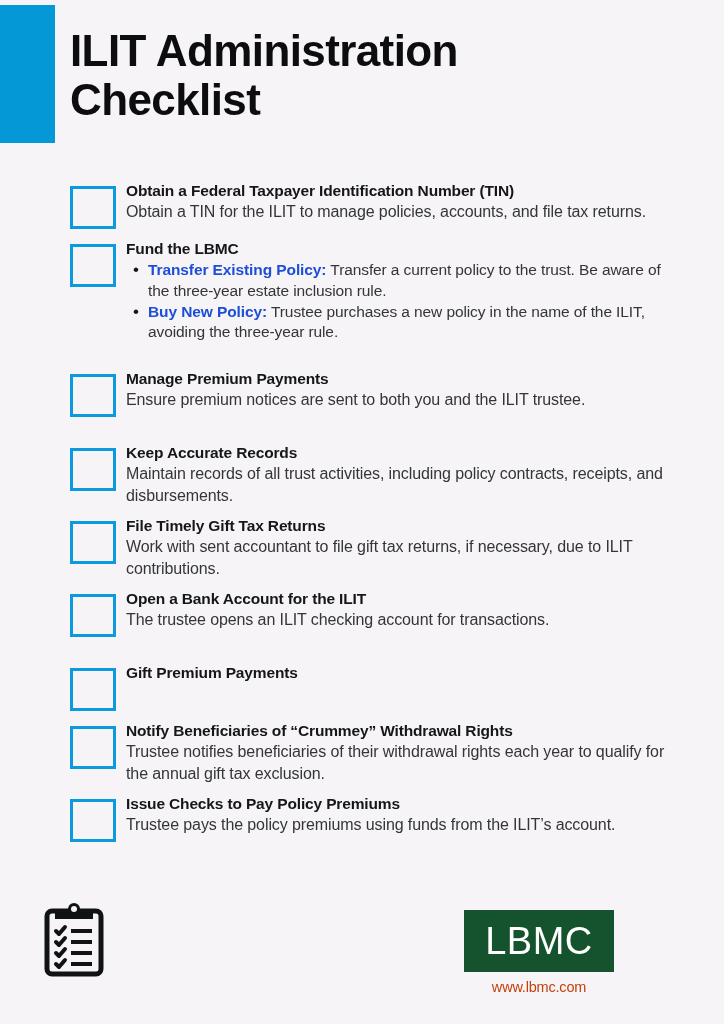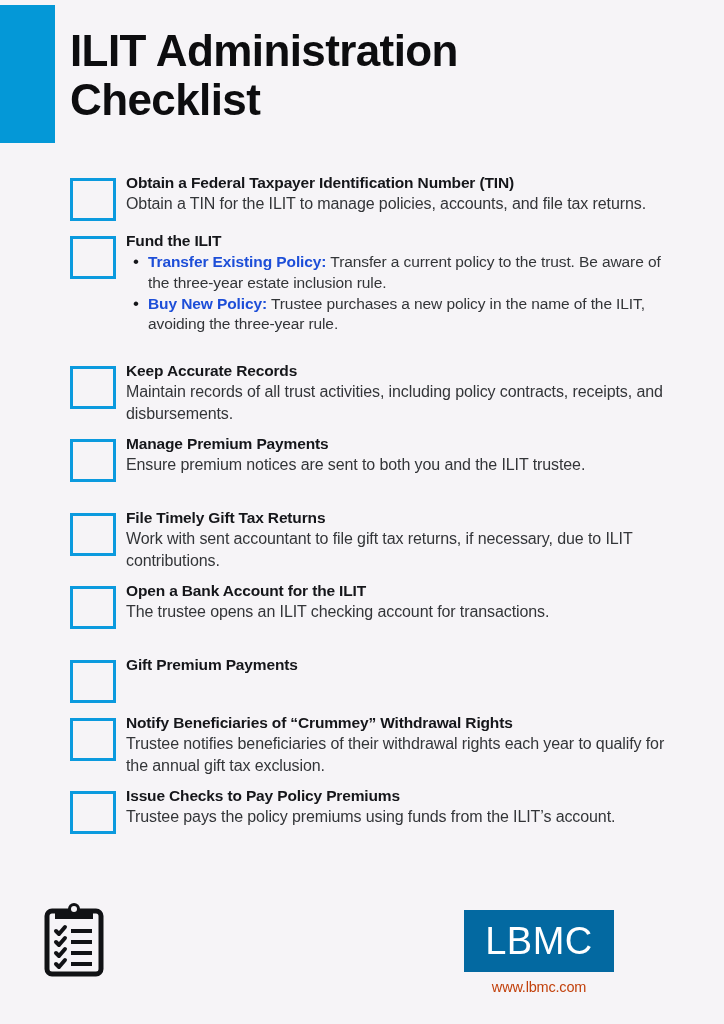--- a/index.html
+++ b/index.html
@@ -47,20 +47,21 @@
     position: absolute;
     left: 70px;
     top: 172px;
     width: 600px;
   }
 
   .check-item {
     display: flex;
     align-items: flex-start;
     margin-bottom: 12px;
+    margin-top: 8px;
   }
 
   .checkbox {
     flex: 0 0 auto;
     width: 46px;
     height: 43px;
     border: 3px solid #0b9ade;
     background: transparent;
     margin-top: 6px;
     margin-right: 10px;
@@ -130,21 +131,21 @@
     position: absolute;
     right: 38px;
     top: 910px;
     width: 150px;
     text-align: center;
   }
 
   .logo-box {
     width: 150px;
     height: 62px;
-    background: #0369a1;
+    background: #14532d;
     display: flex;
     align-items: center;
     justify-content: center;
   }
 
   .logo-text {
     color: #ffffff;
     font-size: 38px;
     font-weight: 400;
     letter-spacing: 0.5px;
@@ -178,41 +179,41 @@
       <div class="checkbox"></div>
       <div class="item-body">
         <div class="item-title">Obtain a Federal Taxpayer Identification Number (TIN)</div>
         <div class="item-desc">Obtain a TIN for the ILIT to manage policies, accounts, and file tax returns.</div>
       </div>
     </div>
 
     <div class="check-item gap-lg">
       <div class="checkbox"></div>
       <div class="item-body">
-        <div class="item-title">Fund the ILIT</div>
+        <div class="item-title">Fund the LBMC</div>
         <ul class="sub-list">
           <li><b>Transfer Existing Policy:</b><span> Transfer a current policy to the trust. Be aware of the three-year estate inclusion rule.</span></li>
           <li><b>Buy New Policy:</b><span> Trustee purchases a new policy in the name of the ILIT, avoiding the three-year rule.</span></li>
         </ul>
       </div>
     </div>
 
+    <div class="check-item gap-lg">
+      <div class="checkbox"></div>
+      <div class="item-body">
+        <div class="item-title">Manage Premium Payments</div>
+        <div class="item-desc">Ensure premium notices are sent to both you and the ILIT trustee.</div>
+      </div>
+    </div>
+
     <div class="check-item gap-sm">
       <div class="checkbox"></div>
       <div class="item-body">
         <div class="item-title">Keep Accurate Records</div>
         <div class="item-desc">Maintain records of all trust activities, including policy contracts, receipts, and disbursements.</div>
-      </div>
-    </div>
-
-    <div class="check-item gap-lg">
-      <div class="checkbox"></div>
-      <div class="item-body">
-        <div class="item-title">Manage Premium Payments</div>
-        <div class="item-desc">Ensure premium notices are sent to both you and the ILIT trustee.</div>
       </div>
     </div>
 
     <div class="check-item gap-sm">
       <div class="checkbox"></div>
       <div class="item-body">
         <div class="item-title">File Timely Gift Tax Returns</div>
         <div class="item-desc">Work with sent accountant to file gift tax returns, if necessary, due to ILIT contributions.</div>
       </div>
     </div>

